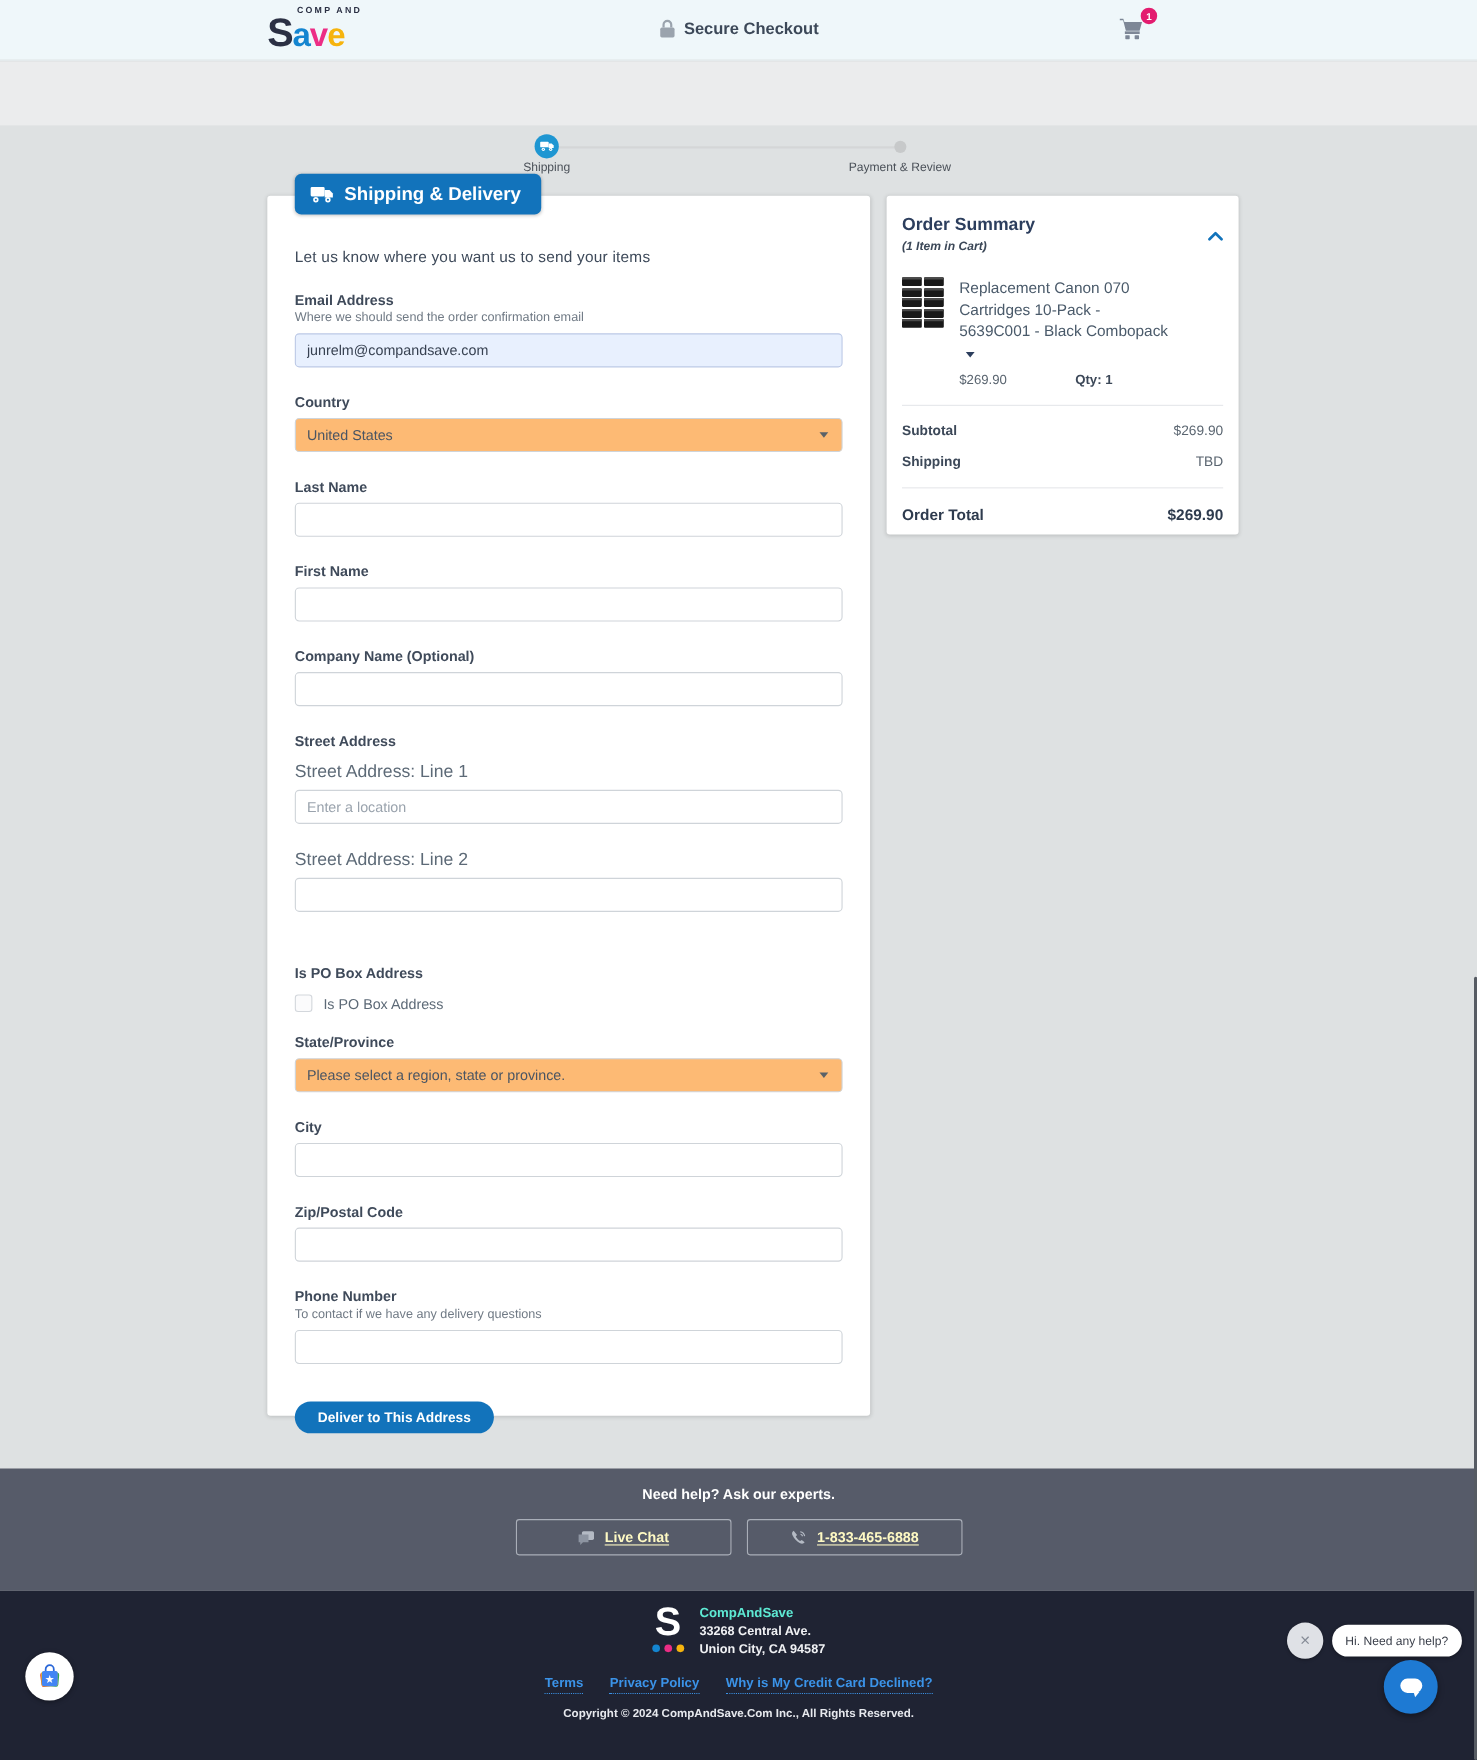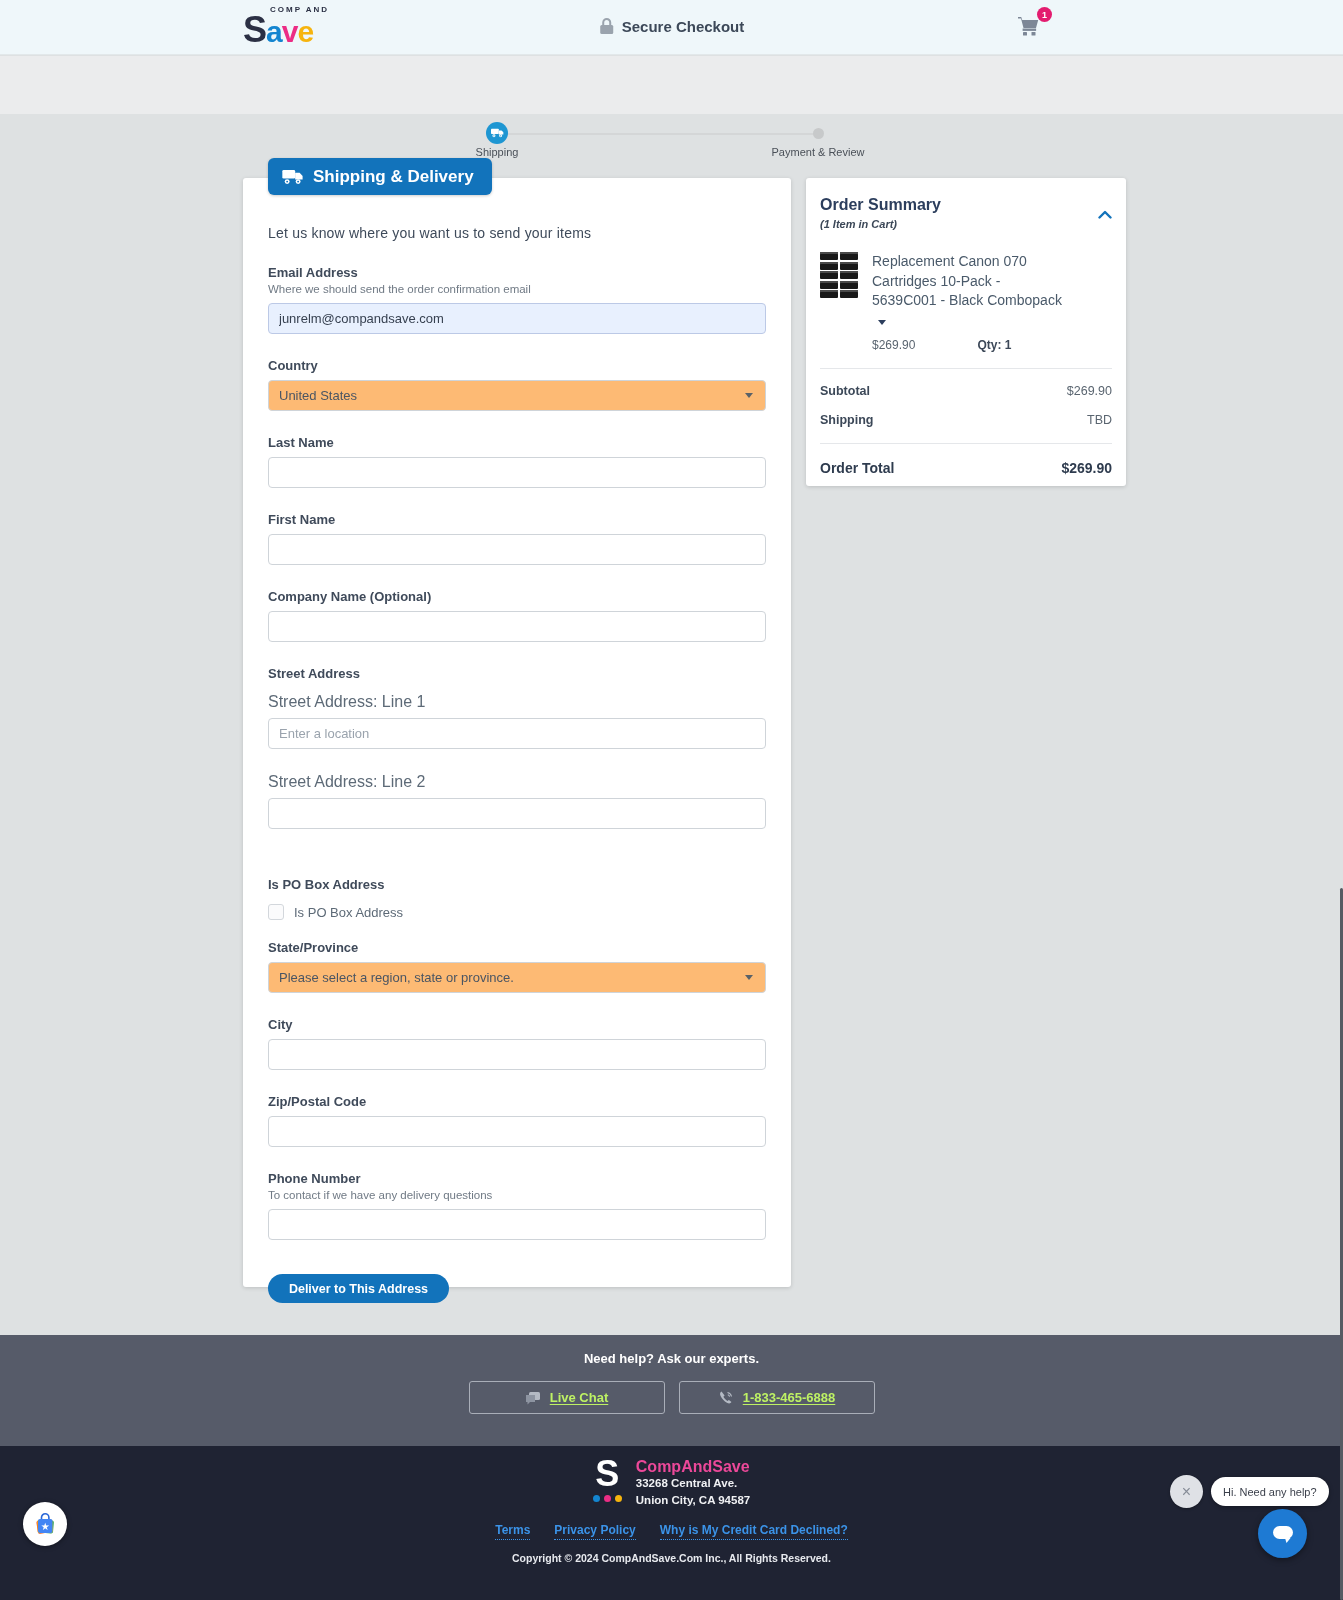--- a/index.html
+++ b/index.html
@@ -76,32 +76,32 @@
   .sum-line .lbl{font-weight:700;color:#3c4858;}
   .sum-line .val{color:#5a6570;}
   .sum-total{display:flex;justify-content:space-between;margin-top:16px;}
   .sum-total .lbl{font-size:14px;font-weight:800;color:#2e3b4e;}
   .sum-total .val{font-size:14px;font-weight:800;color:#2e3b4e;}
 
   
   .help-band{position:absolute;top:1335px;left:0;width:100%;height:111px;background:#565b69;}
   .help-title{text-align:center;padding-top:16px;color:#fff;font-size:13px;font-weight:800;}
   .help-btns{display:flex;justify-content:center;gap:14px;margin-top:15px;}
-  .help-btn{width:196px;height:33px;border:1px solid #a9aeb8;border-radius:3px;background:transparent;display:flex;align-items:center;justify-content:center;gap:9px;color:#bef264;font-size:13px;font-weight:600;cursor:pointer;font-family:inherit;}
+  .help-btn{width:196px;height:33px;border:1px solid #a9aeb8;border-radius:3px;background:transparent;display:flex;align-items:center;justify-content:center;gap:9px;color:#fef9c3;font-size:13px;font-weight:600;cursor:pointer;font-family:inherit;}
   .help-btn .u{text-decoration:underline;text-underline-offset:2px;}
 
   
   .footer{position:absolute;top:1446px;left:0;width:100%;height:154px;background:#1f2333;}
   .foot-brand{display:flex;justify-content:center;gap:14px;padding-top:10px;}
   .foot-logo{text-align:center;}
   .foot-logo .fs{font-size:36px;font-weight:800;color:#fff;line-height:1;display:block;}
   .foot-dots{display:flex;gap:4px;justify-content:center;margin-top:3px;}
   .foot-dots i{width:7px;height:7px;border-radius:50%;display:block;}
   .foot-info{padding-top:2px;}
-  .foot-info .co{font-size:16px;font-weight:800;color:#ec4899;line-height:17px;}
+  .foot-info .co{font-size:12px;font-weight:800;color:#5eead4;line-height:17px;}
   .foot-info .ad{font-size:11.5px;font-weight:600;color:#f0f1f4;line-height:17px;}
   .foot-links{display:flex;justify-content:center;gap:24px;margin-top:14px;}
   .foot-links a{color:var(--link-blue);font-size:12px;font-weight:700;text-decoration:none;border-bottom:1px dotted var(--link-blue);padding-bottom:2px;cursor:pointer;}
   .copyright{text-align:center;margin-top:12px;font-size:10.5px;font-weight:600;color:#e7e9ee;}
 
   
   .review-badge{position:absolute;left:23px;top:1502px;width:44px;height:44px;border-radius:50%;background:#fff;box-shadow:0 1px 5px rgba(0,0,0,.4);display:flex;align-items:center;justify-content:center;cursor:pointer;}
   .chat-close{position:absolute;left:1170px;top:1475px;width:33px;height:33px;border-radius:50%;background:#dfe1e6;color:#858b96;font-size:16px;display:flex;align-items:center;justify-content:center;cursor:pointer;box-shadow:0 1px 3px rgba(0,0,0,.3);}
   .chat-pill{position:absolute;left:1211px;top:1477px;height:29px;background:#fff;border-radius:15px;display:flex;align-items:center;padding:0 12px;font-size:11px;color:#3a3f4a;box-shadow:0 1px 4px rgba(0,0,0,.35);cursor:pointer;white-space:nowrap;}
   .chat-bubble{position:absolute;left:1258px;top:1509px;width:49px;height:49px;border-radius:50%;background:#1e7ad3;display:flex;align-items:center;justify-content:center;box-shadow:0 2px 6px rgba(0,0,0,.4);cursor:pointer;}

